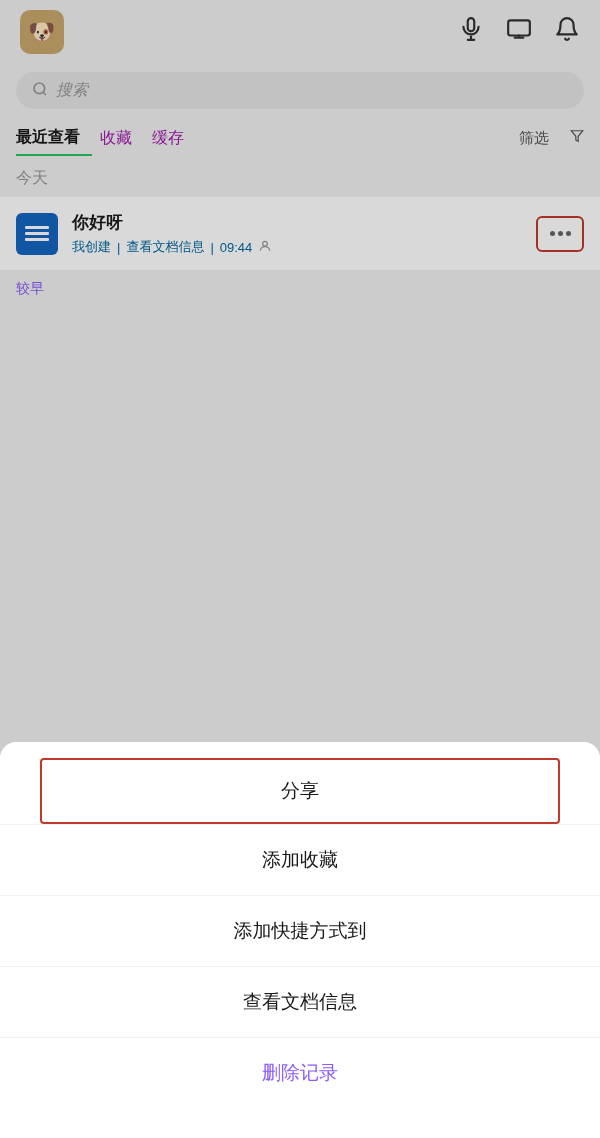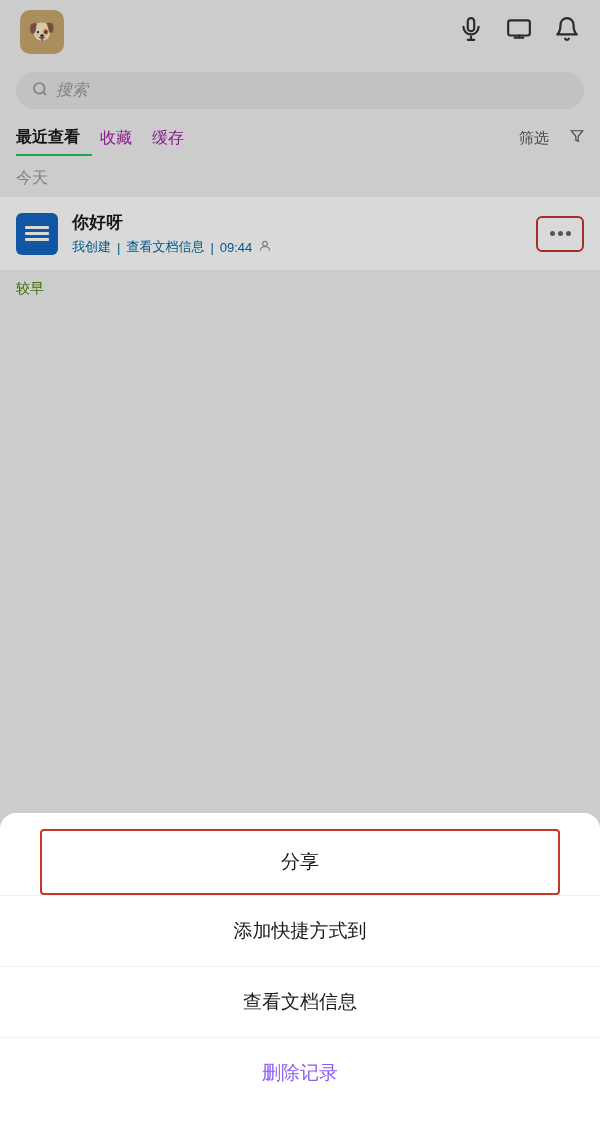--- a/index.html
+++ b/index.html
@@ -167,21 +167,21 @@
     .dot {
       width: 5px;
       height: 5px;
       border-radius: 50%;
       background: #666;
     }
 
     
     .earlier-label {
       font-size: 14px;
-      color: #4d7c0f;
+      color: #8b5cf6;
       padding: 10px 16px 4px;
       background: #f0f0f0;
     }
 
     
     .overlay {
       position: absolute;
       top: 0; left: 0; right: 0; bottom: 0;
       background: rgba(0,0,0,0.15);
       z-index: 10;
@@ -311,20 +311,23 @@
 <div class="bottom-sheet">
 
   <div style="padding: 16px 40px 0; margin-bottom:0;">
     <div class="menu-item" style="border: 2px solid #c0392b; border-radius: 4px; padding: 18px 20px;">
       <span>分享</span>
     </div>
   </div>
 
   <div style="height: 1px; background: #f0f0f0; margin-top: 0;"></div>
 
+  <div class="menu-item">
+    <span>添加收藏</span>
+  </div>
 
 
 
   <div class="menu-item">
     <span>添加快捷方式到</span>
   </div>
 
   <div class="menu-item">
     <span>查看文档信息</span>
   </div>

